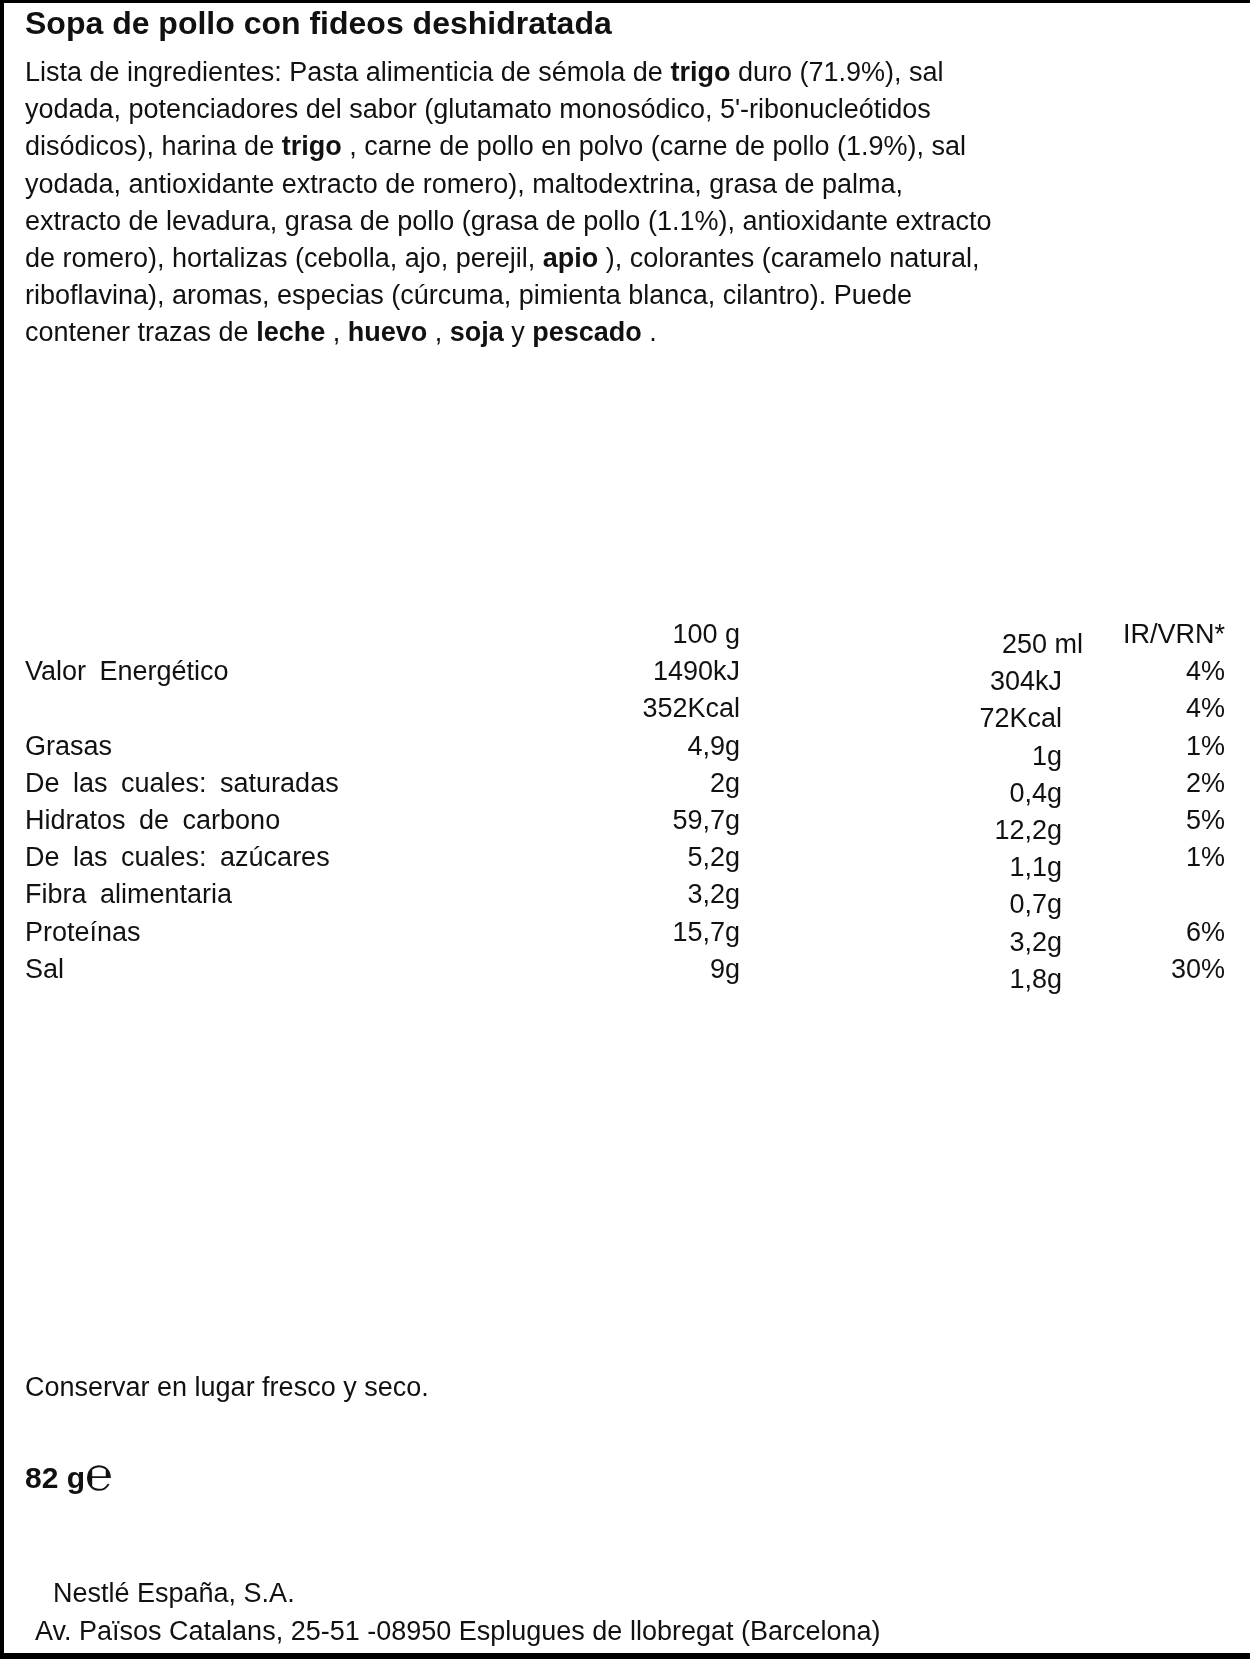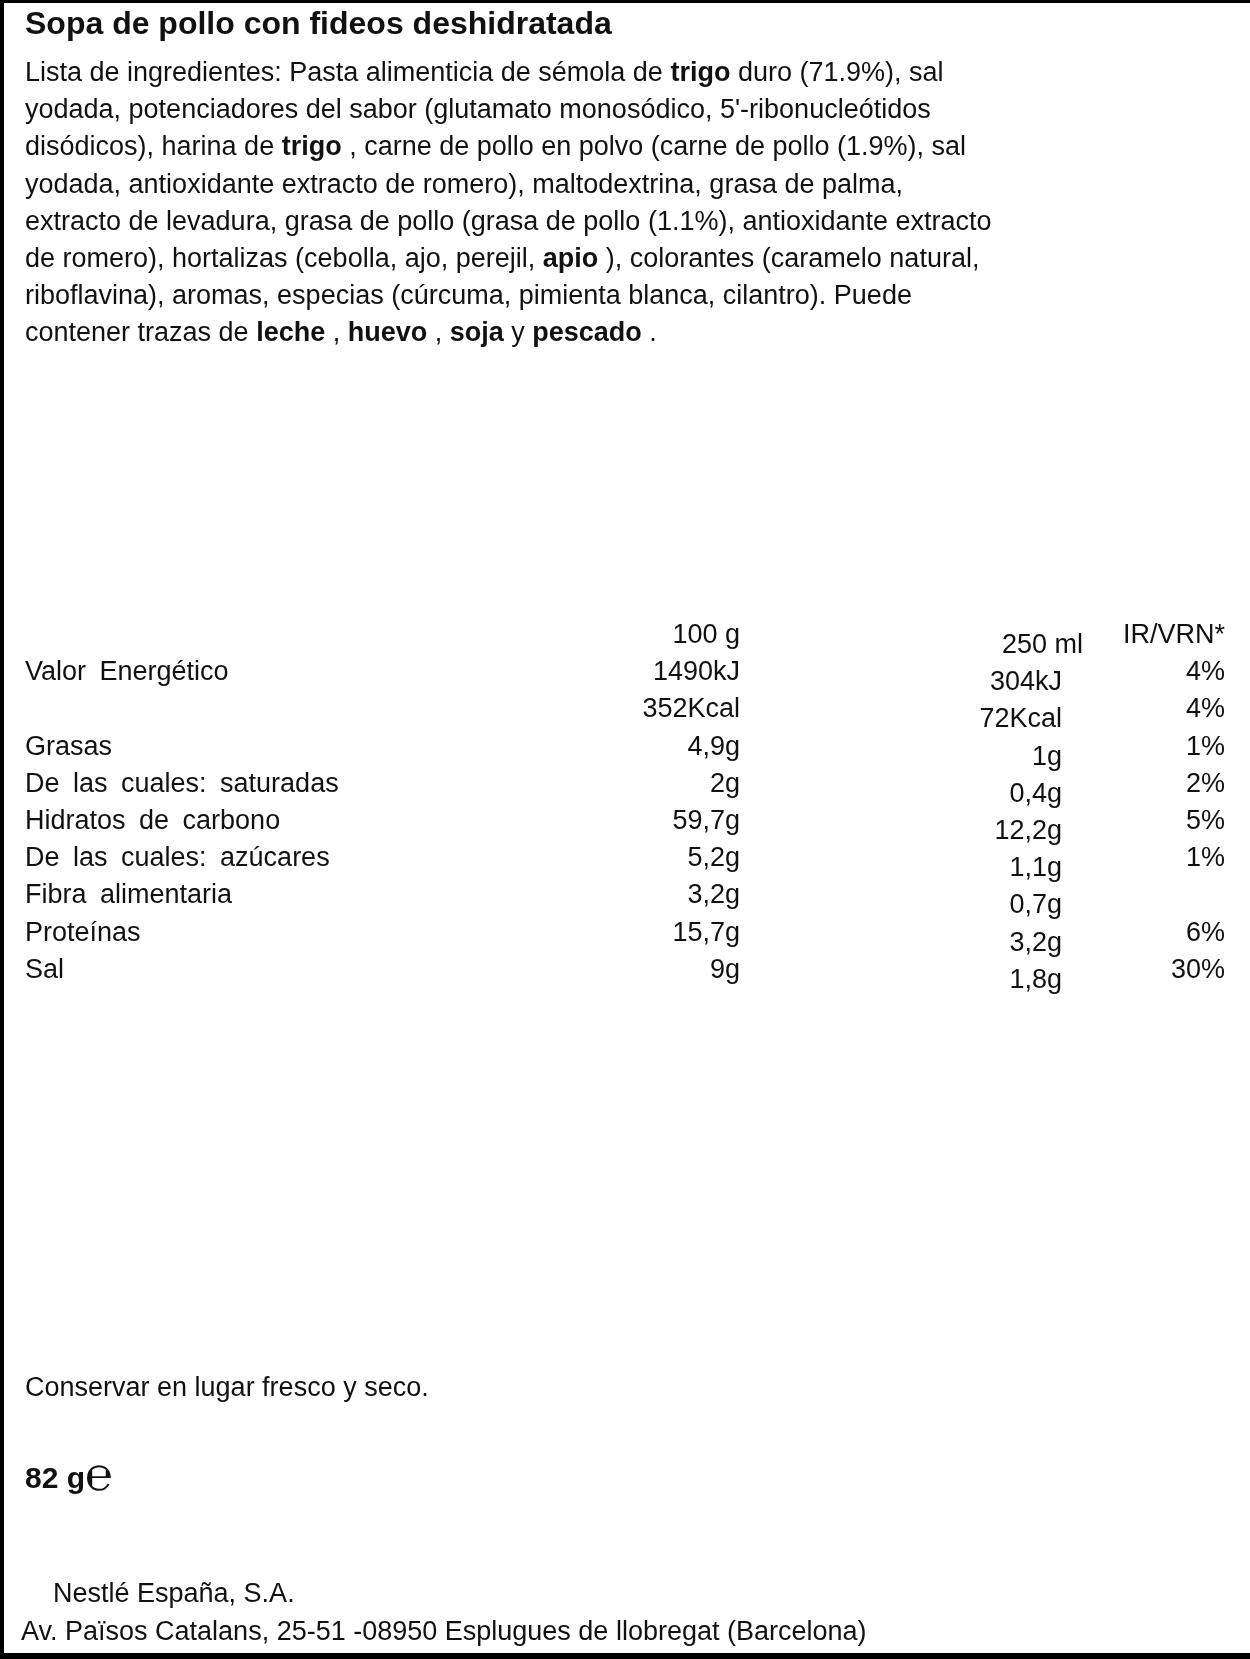--- a/index.html
+++ b/index.html
@@ -26,21 +26,21 @@
     .nrow .c1 { position: absolute; right: 485px; top: 0; text-align: right; }
     .nrow .c2 { position: absolute; right: 163px; top: 10px; }
     .nrow .c3 { position: absolute; right: 0px; top: 0; text-align: left; }
     .nrow.head .c1 { right: 485px; }
     .nrow.head .c2 { right: 142px; }
     .footnote { position: absolute; left: 21px; top: 1270px; font-size: 27px; line-height: 37px; white-space: nowrap; }
     .storage { position: absolute; left: 21px; top: 1366px; font-size: 27px; line-height: 37px; white-space: nowrap; }
     .weight { position: absolute; left: 21px; top: 1455px; font-size: 30px; font-weight: bold; line-height: 40px; white-space: nowrap; }
     .weight .estimated { font-family: "Liberation Serif", serif; font-weight: normal; font-size: 46px; line-height: 30px; vertical-align: -2px; }
     .company { position: absolute; left: 21px; top: 1572px; font-size: 27px; font-weight: normal; line-height: 37px; white-space: nowrap; margin-left: 28px; }
-    .address { position: absolute; left: 17px; top: 1610px; font-size: 27px; line-height: 37px; white-space: nowrap; text-align: right; }
+    .address { position: absolute; left: 31px; top: 1610px; font-size: 27px; line-height: 37px; white-space: nowrap; text-align: right; }
   </style>
 </head>
 <body>
 
 <div class="page">
   <div class="title">Sopa de pollo con fideos deshidratada</div>
 
   <div class="ingredients" id="ingredients"><span class="line"><span>Lista de ingredientes: Pasta alimenticia de sémola de </span><b>trigo</b><span> duro (71.9%), sal</span></span><span class="line"><span>yodada, potenciadores del sabor (glutamato monosódico, 5'-ribonucleótidos</span></span><span class="line"><span>disódicos), harina de </span><b>trigo</b><span> , carne de pollo en polvo (carne de pollo (1.9%), sal</span></span><span class="line"><span>yodada, antioxidante extracto de romero), maltodextrina, grasa de palma,</span></span><span class="line"><span>extracto de levadura, grasa de pollo (grasa de pollo (1.1%), antioxidante extracto</span></span><span class="line"><span>de romero), hortalizas (cebolla, ajo, perejil, </span><b>apio</b><span> ), colorantes (caramelo natural,</span></span><span class="line"><span>riboflavina), aromas, especias (cúrcuma, pimienta blanca, cilantro). Puede</span></span><span class="line"><span>contener trazas de </span><b>leche</b><span> , </span><b>huevo</b><span> , </span><b>soja</b><span> y </span><b>pescado</b><span> .</span></span></div>
 
   <div class="nutri">

